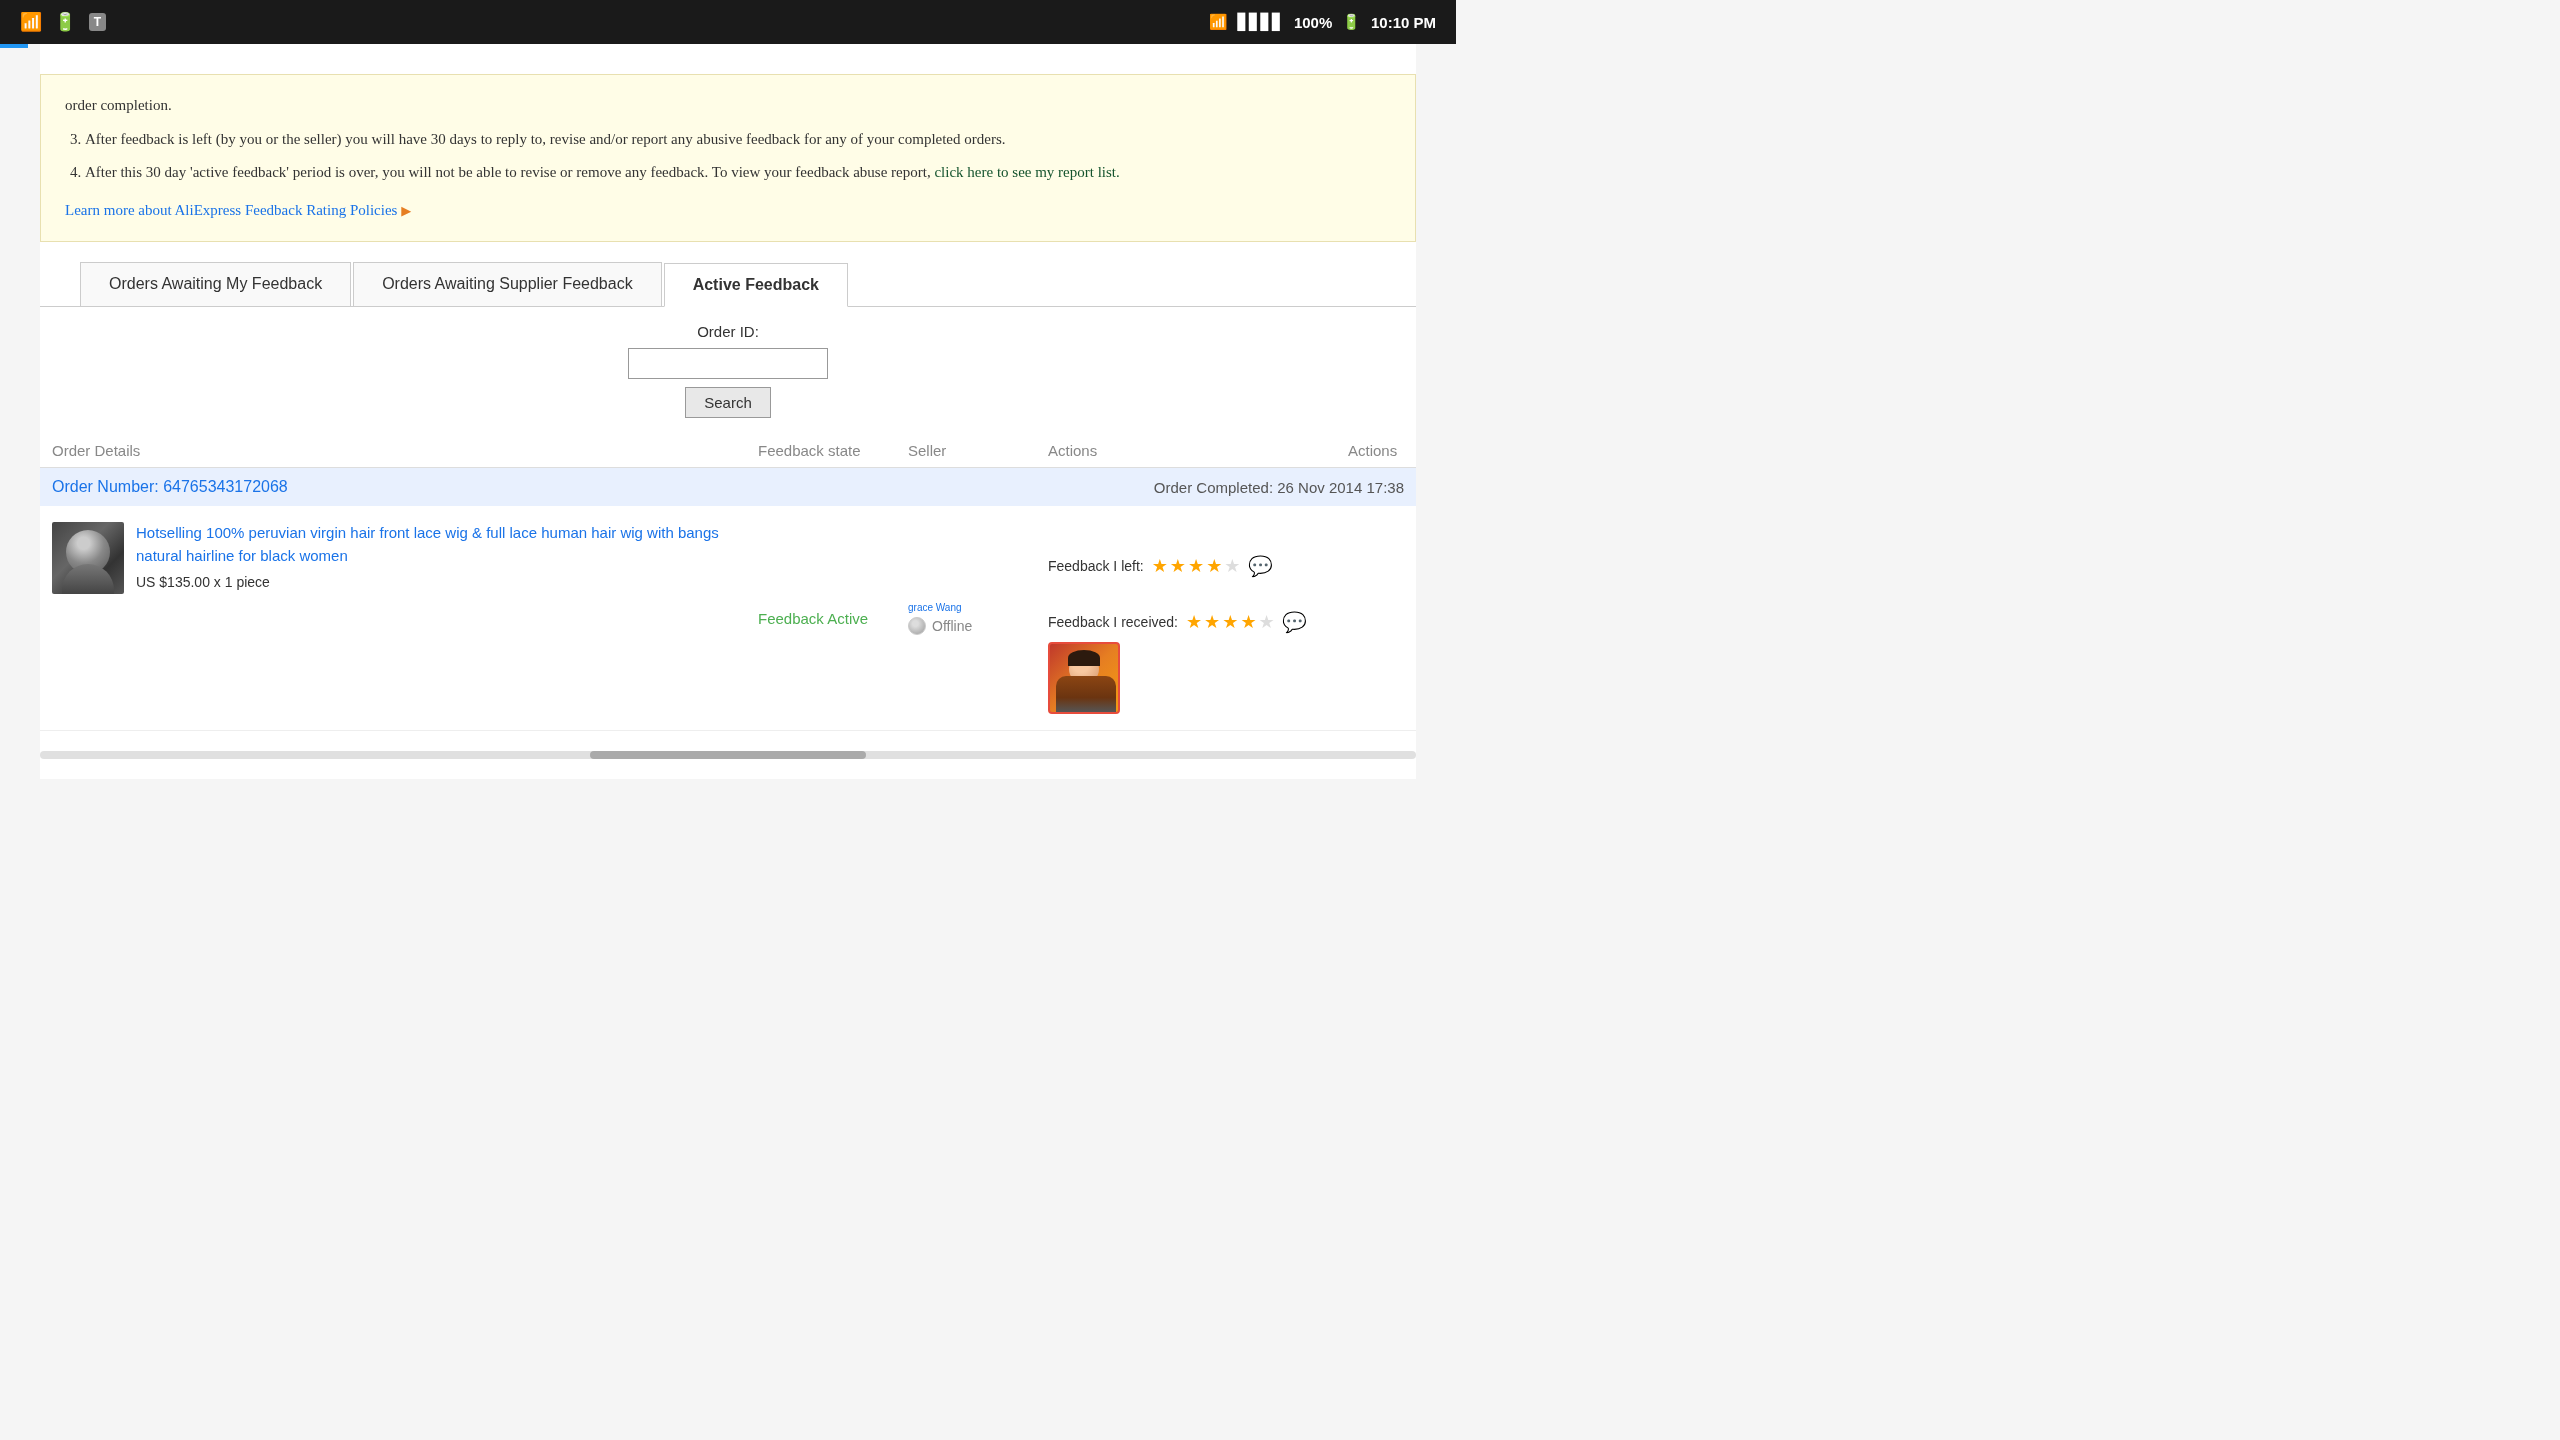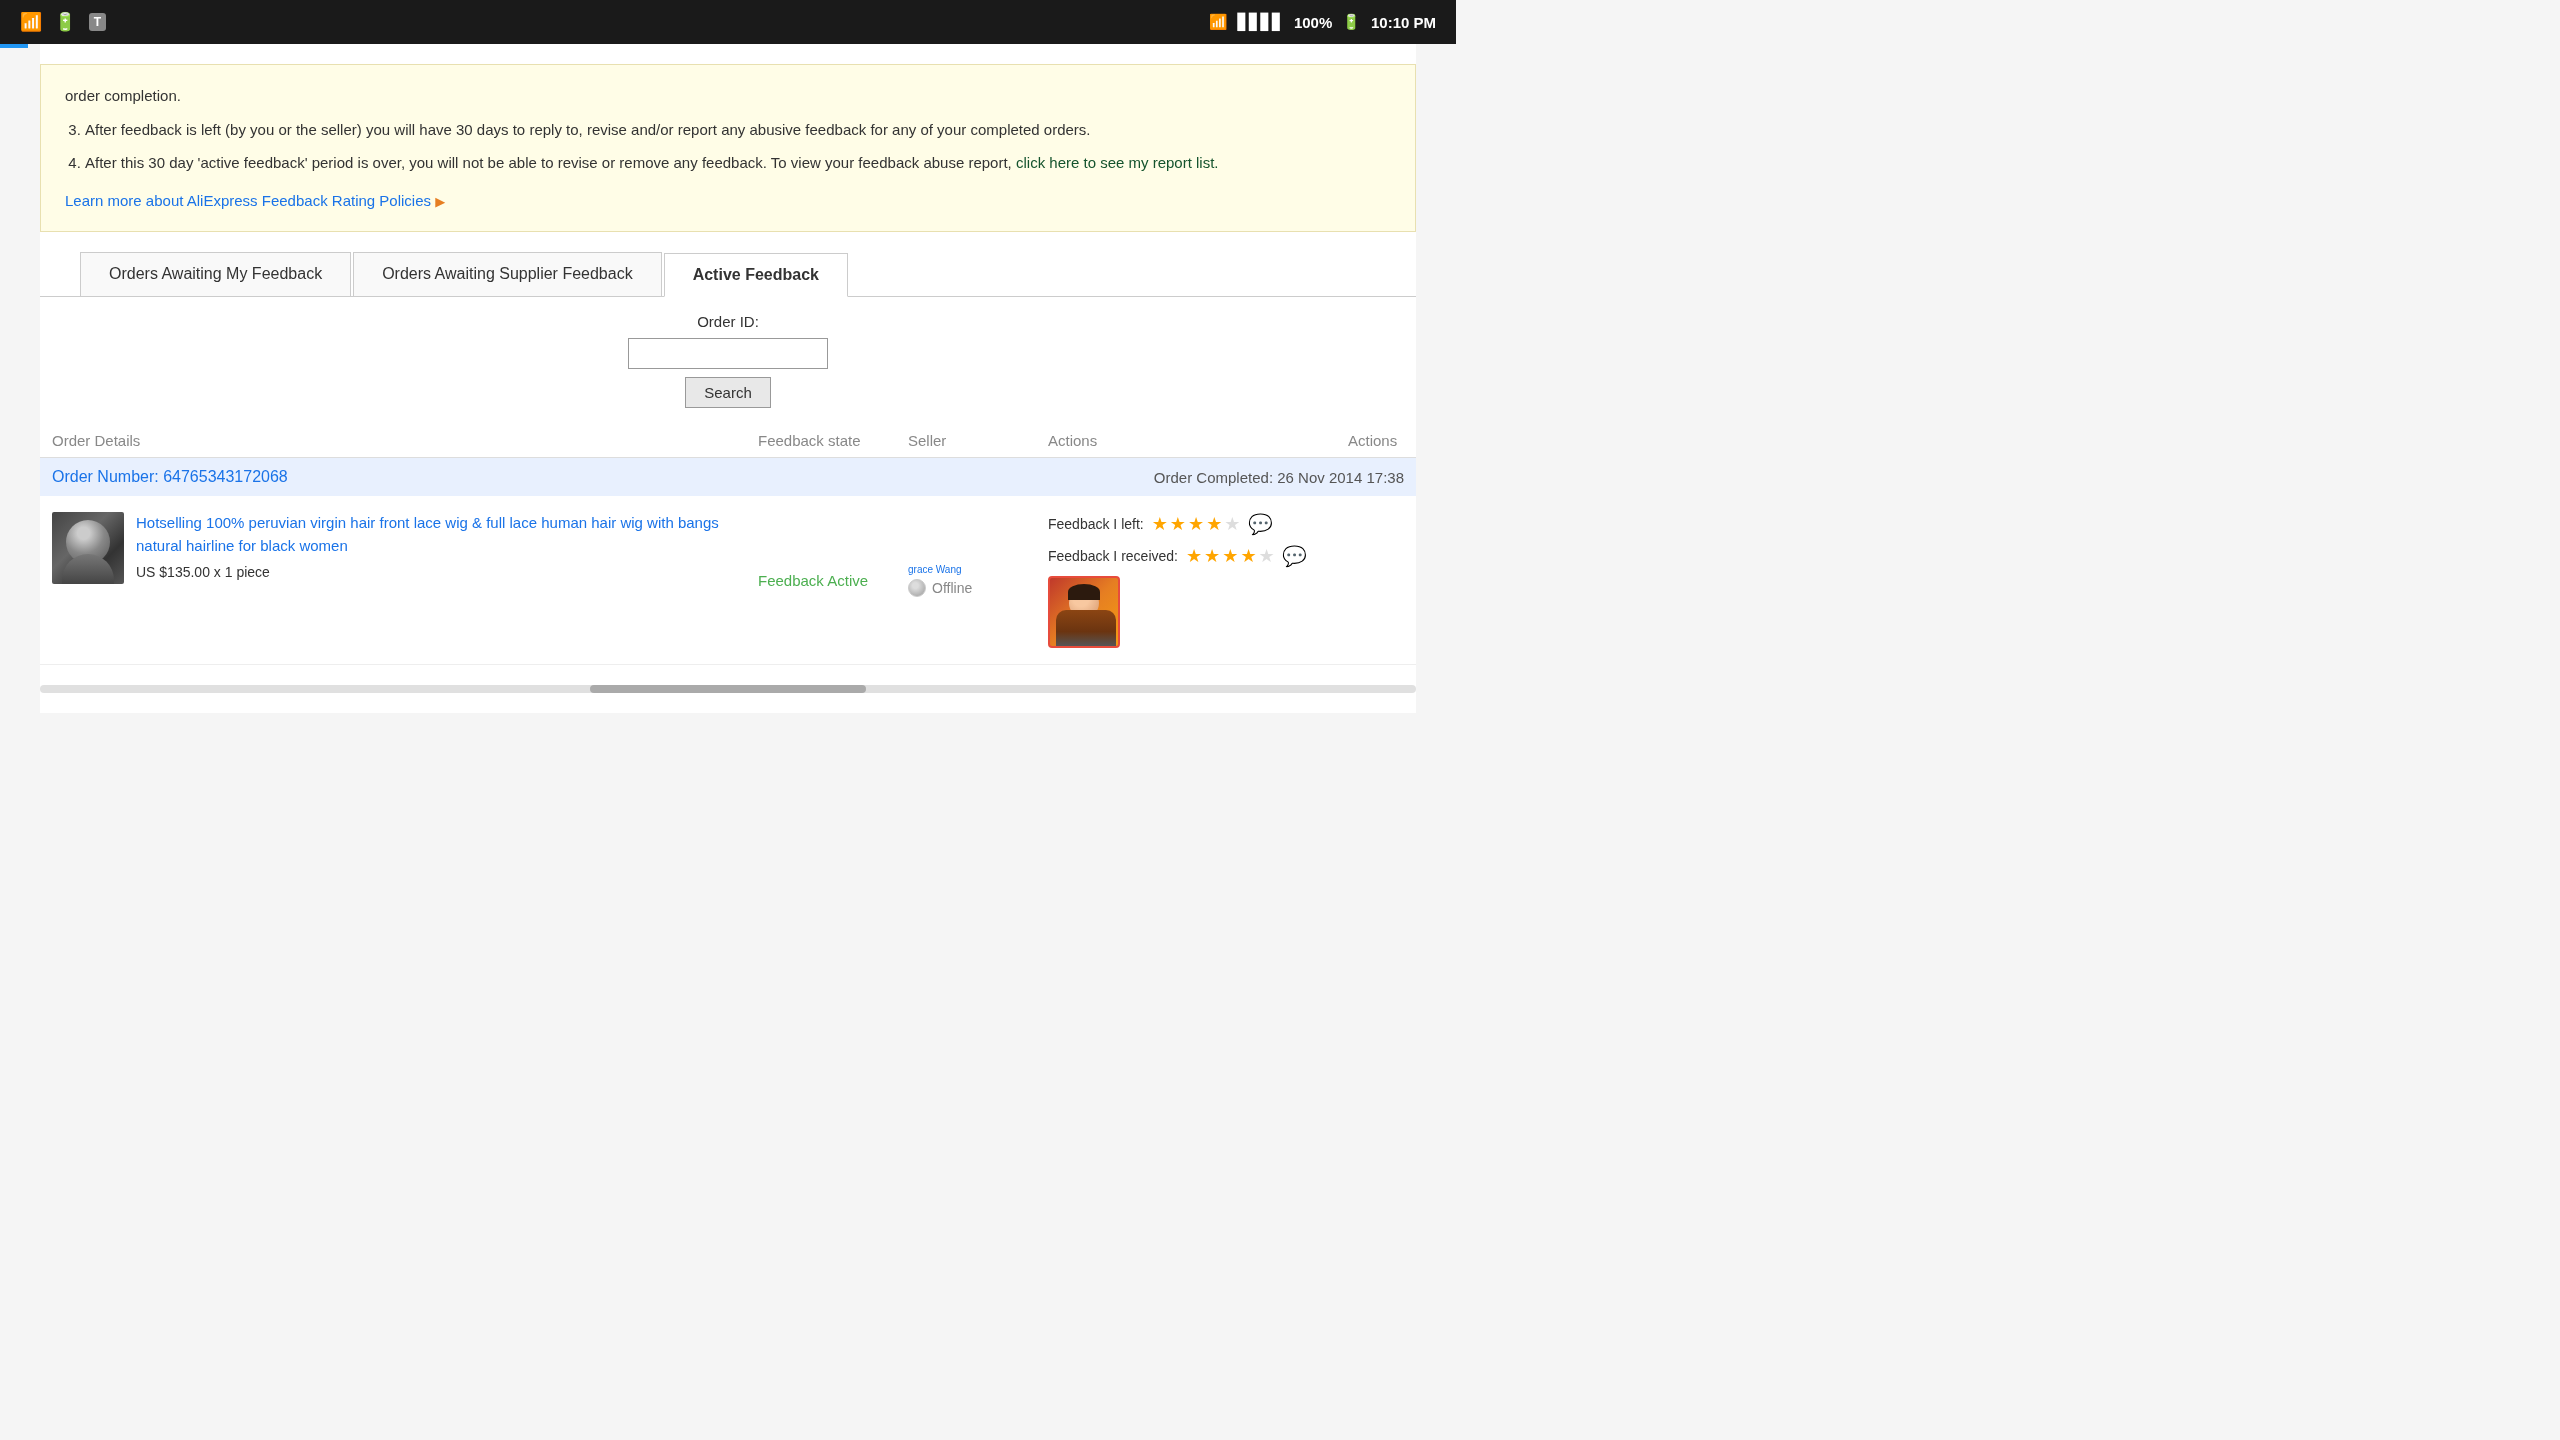--- a/index.html
+++ b/index.html
@@ -50,24 +50,25 @@
       background: white;
       margin: 0 40px;
       padding: 20px 0;
     }
 
     
     .info-box {
       background: #fffde7;
       border: 1px solid #e8e0b0;
       padding: 18px 24px;
-      margin: 0 0 20px 0;
+      margin: 10px 0 20px 0;
       font-size: 15px;
       line-height: 1.7;
       color: #333;
+      font-family: Liberation Serif, serif;
     }
     .info-box ol {
       margin-left: 20px;
     }
     .info-box li {
       margin-bottom: 8px;
     }
     .info-box a {
       color: #1a73e8;
       text-decoration: none;
@@ -228,20 +229,21 @@
     }
     .star {
       color: #FFA500;
       font-size: 18px;
     }
     .feedback-row-item {
       display: flex;
       align-items: center;
       gap: 8px;
       margin-bottom: 8px;
+      margin-top: 32px;
     }
     .feedback-label {
       color: #333;
       font-size: 14px;
     }
     .chat-icon {
       color: #888;
       font-size: 20px;
       cursor: pointer;
     }

